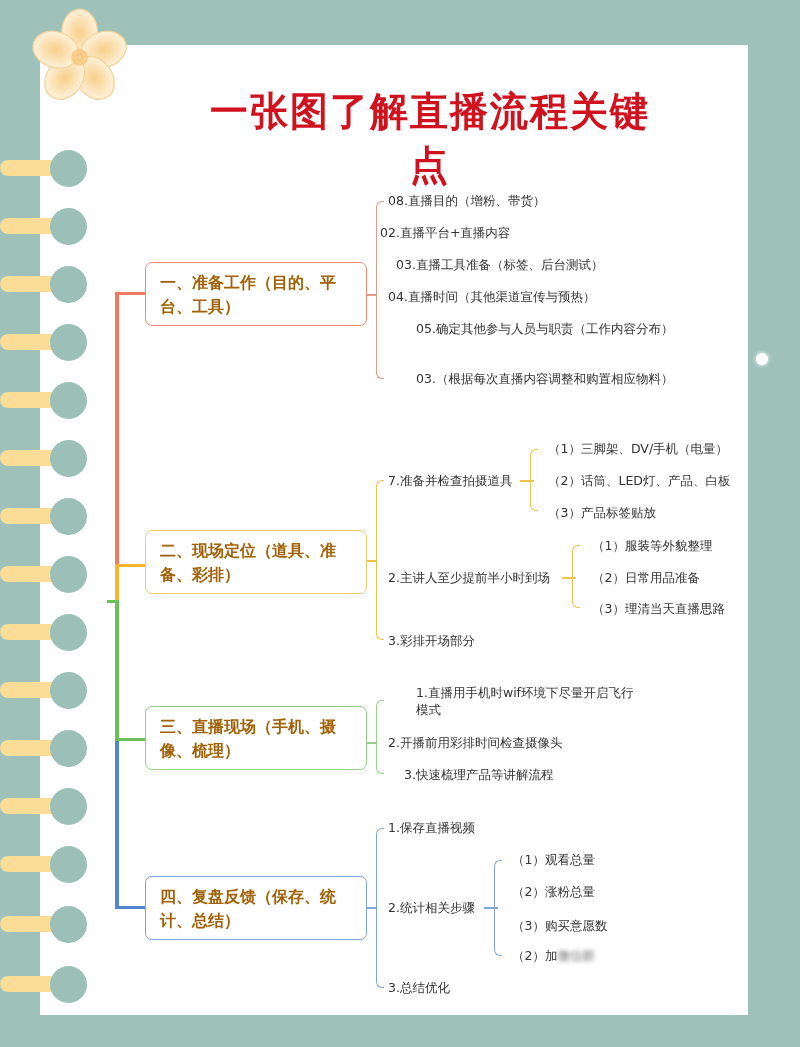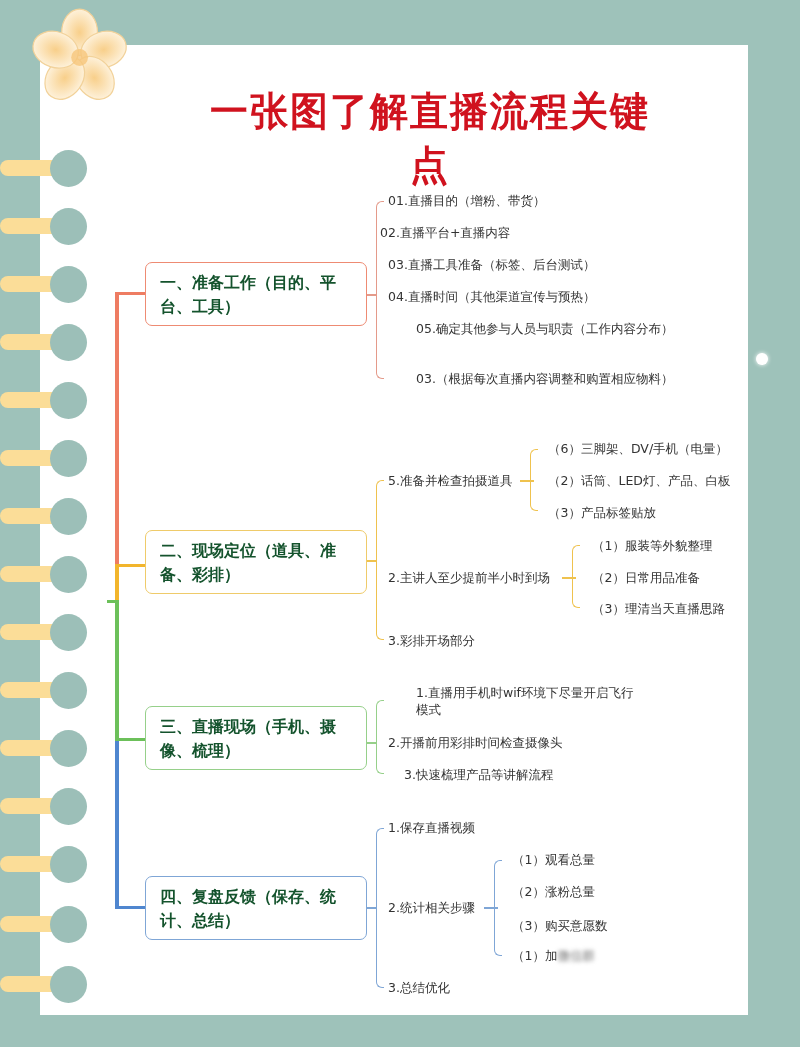--- a/index.html
+++ b/index.html
@@ -8,21 +8,21 @@
   .paper { position: absolute; left: 40px; top: 45px; width: 708px; height: 970px; background: #ffffff; }
   .spine { position: absolute; left: 20px; top: 0; width: 21px; height: 1015px; background: #9ec2ba; }
   .ring { position: absolute; left: 0; width: 90px; height: 36px; }
   .ring .hole { position: absolute; left: 50px; top: 0; width: 37px; height: 37px; border-radius: 50%; background: #9cbfb8; }
   .ring .wire { position: absolute; left: 0; top: 10px; width: 70px; height: 16px; border-radius: 8px; background: #fbdd98; }
   .flower { position: absolute; left: 25px; top: 5px; width: 105px; height: 105px; }
   .punch { position: absolute; left: 756px; top: 353px; width: 12px; height: 12px; border-radius: 50%; background: #ffffff; box-shadow: 0 0 4px #fff; }
   .title { position: absolute; left: 195px; top: 88px; width: 470px; text-align: center; font-size: 38px; font-weight: bold; color: #d0121e; letter-spacing: 2px; font-family: "DejaVu Sans", sans-serif; transform: scaleY(1.05); }
   .trunk { position: absolute; left: 115px; width: 4px; }
   .hline { position: absolute; height: 3px; }
-  .box { position: absolute; left: 145px; width: 222px; height: 64px; border: 1.5px solid; border-radius: 7px; background: #fff; padding: 8px 12px 0 14px; font-size: 16px; font-weight: bold; color: #14532d; line-height: 24px; }
+  .box { position: absolute; left: 145px; width: 222px; height: 64px; border: 1.5px solid; border-radius: 7px; background: #fff; padding: 8px 12px 0 14px; font-size: 16px; font-weight: bold; color: #a16207; line-height: 24px; }
   .leaf { position: absolute; font-size: 12.5px; color: #333; line-height: 17px; white-space: nowrap; }
   .leaf.wrap { white-space: normal; margin-left: 28px; }
   .brace { position: absolute; border: 1.5px solid; border-right: none; border-radius: 6px 0 0 6px; }
   .tick { position: absolute; height: 1.5px; }
   .blur { filter: blur(2.2px); color: #666; }
 </style>
 </head>
 <body>
 
 <div class="spine"></div>
@@ -118,34 +118,34 @@
 <div class="hline" style="left:107px;top:600px;width:12px;background:#6cc05a"></div>
 
 <div class="hline" style="left:115px;top:292px;width:31px;background:#ee7c62"></div>
 <div class="hline" style="left:115px;top:564px;width:31px;background:#f2b52c"></div>
 <div class="hline" style="left:115px;top:738px;width:31px;background:#6cc05a"></div>
 <div class="hline" style="left:115px;top:906px;width:31px;background:#4f86cf"></div>
 
 <div class="box" style="top:262px;border-color:#ee8b73">一、准备工作（目的、平台、工具）</div>
 <div class="tick" style="left:367px;top:294px;width:9px;background:#e49a8a"></div>
 <div class="brace" style="left:376px;top:201px;width:8px;height:178px;border-color:#e49a8a"></div>
-<div class="leaf" style="left:388px;top:192px">01.直播目的（增粉、带货）</div>
+<div class="leaf" style="left:388px;top:192px">08.直播目的（增粉、带货）</div>
 <div class="leaf" style="left:380px;top:224px">02.直播平台+直播内容</div>
-<div class="leaf" style="left:388px;top:256px">03.直播工具准备（标签、后台测试）</div>
+<div class="leaf" style="left:396px;top:256px">03.直播工具准备（标签、后台测试）</div>
 <div class="leaf" style="left:388px;top:288px">04.直播时间（其他渠道宣传与预热）</div>
 <div class="leaf wrap" style="left:388px;top:320px;width:260px">05.确定其他参与人员与职责（工作内容分布）</div>
 <div class="leaf wrap" style="left:388px;top:370px;width:260px">03.（根据每次直播内容调整和购置相应物料）</div>
 
 <div class="box" style="top:530px;border-color:#efcb6a">二、现场定位（道具、准备、彩排）</div>
 <div class="tick" style="left:367px;top:560px;width:9px;background:#efc24e"></div>
 <div class="brace" style="left:376px;top:480px;width:8px;height:160px;border-color:#efc24e"></div>
-<div class="leaf" style="left:388px;top:472px">5.准备并检查拍摄道具</div>
+<div class="leaf" style="left:388px;top:472px">7.准备并检查拍摄道具</div>
 <div class="tick" style="left:520px;top:480px;width:14px;background:#efc24e"></div>
 <div class="brace" style="left:530px;top:449px;width:8px;height:62px;border-color:#efc24e"></div>
-<div class="leaf" style="left:548px;top:440px">（6）三脚架、DV/手机（电量）</div>
+<div class="leaf" style="left:548px;top:440px">（1）三脚架、DV/手机（电量）</div>
 <div class="leaf" style="left:548px;top:472px">（2）话筒、LED灯、产品、白板</div>
 <div class="leaf" style="left:548px;top:504px">（3）产品标签贴放</div>
 
 <div class="leaf" style="left:388px;top:569px">2.主讲人至少提前半小时到场</div>
 <div class="tick" style="left:562px;top:577px;width:14px;background:#efc24e"></div>
 <div class="brace" style="left:572px;top:545px;width:8px;height:63px;border-color:#efc24e"></div>
 <div class="leaf" style="left:592px;top:537px">（1）服装等外貌整理</div>
 <div class="leaf" style="left:592px;top:569px">（2）日常用品准备</div>
 <div class="leaf" style="left:592px;top:600px">（3）理清当天直播思路</div>
 
@@ -161,14 +161,14 @@
 <div class="box" style="top:876px;border-color:#7fa6d6">四、复盘反馈（保存、统计、总结）</div>
 <div class="tick" style="left:367px;top:907px;width:9px;background:#7fa6d6"></div>
 <div class="brace" style="left:376px;top:828px;width:8px;height:160px;border-color:#7fa6d6"></div>
 <div class="leaf" style="left:388px;top:819px">1.保存直播视频</div>
 <div class="leaf" style="left:388px;top:899px">2.统计相关步骤</div>
 <div class="tick" style="left:484px;top:907px;width:14px;background:#7fa6d6"></div>
 <div class="brace" style="left:494px;top:860px;width:8px;height:96px;border-color:#7fa6d6"></div>
 <div class="leaf" style="left:512px;top:851px">（1）观看总量</div>
 <div class="leaf" style="left:512px;top:883px">（2）涨粉总量</div>
 <div class="leaf" style="left:512px;top:917px">（3）购买意愿数</div>
-<div class="leaf" style="left:512px;top:947px"><span>（1）加</span><span class="blur">微信群</span></div>
+<div class="leaf" style="left:512px;top:947px"><span>（2）加</span><span class="blur">微信群</span></div>
 <div class="leaf" style="left:388px;top:979px">3.总结优化</div>
 
 </body></html>

